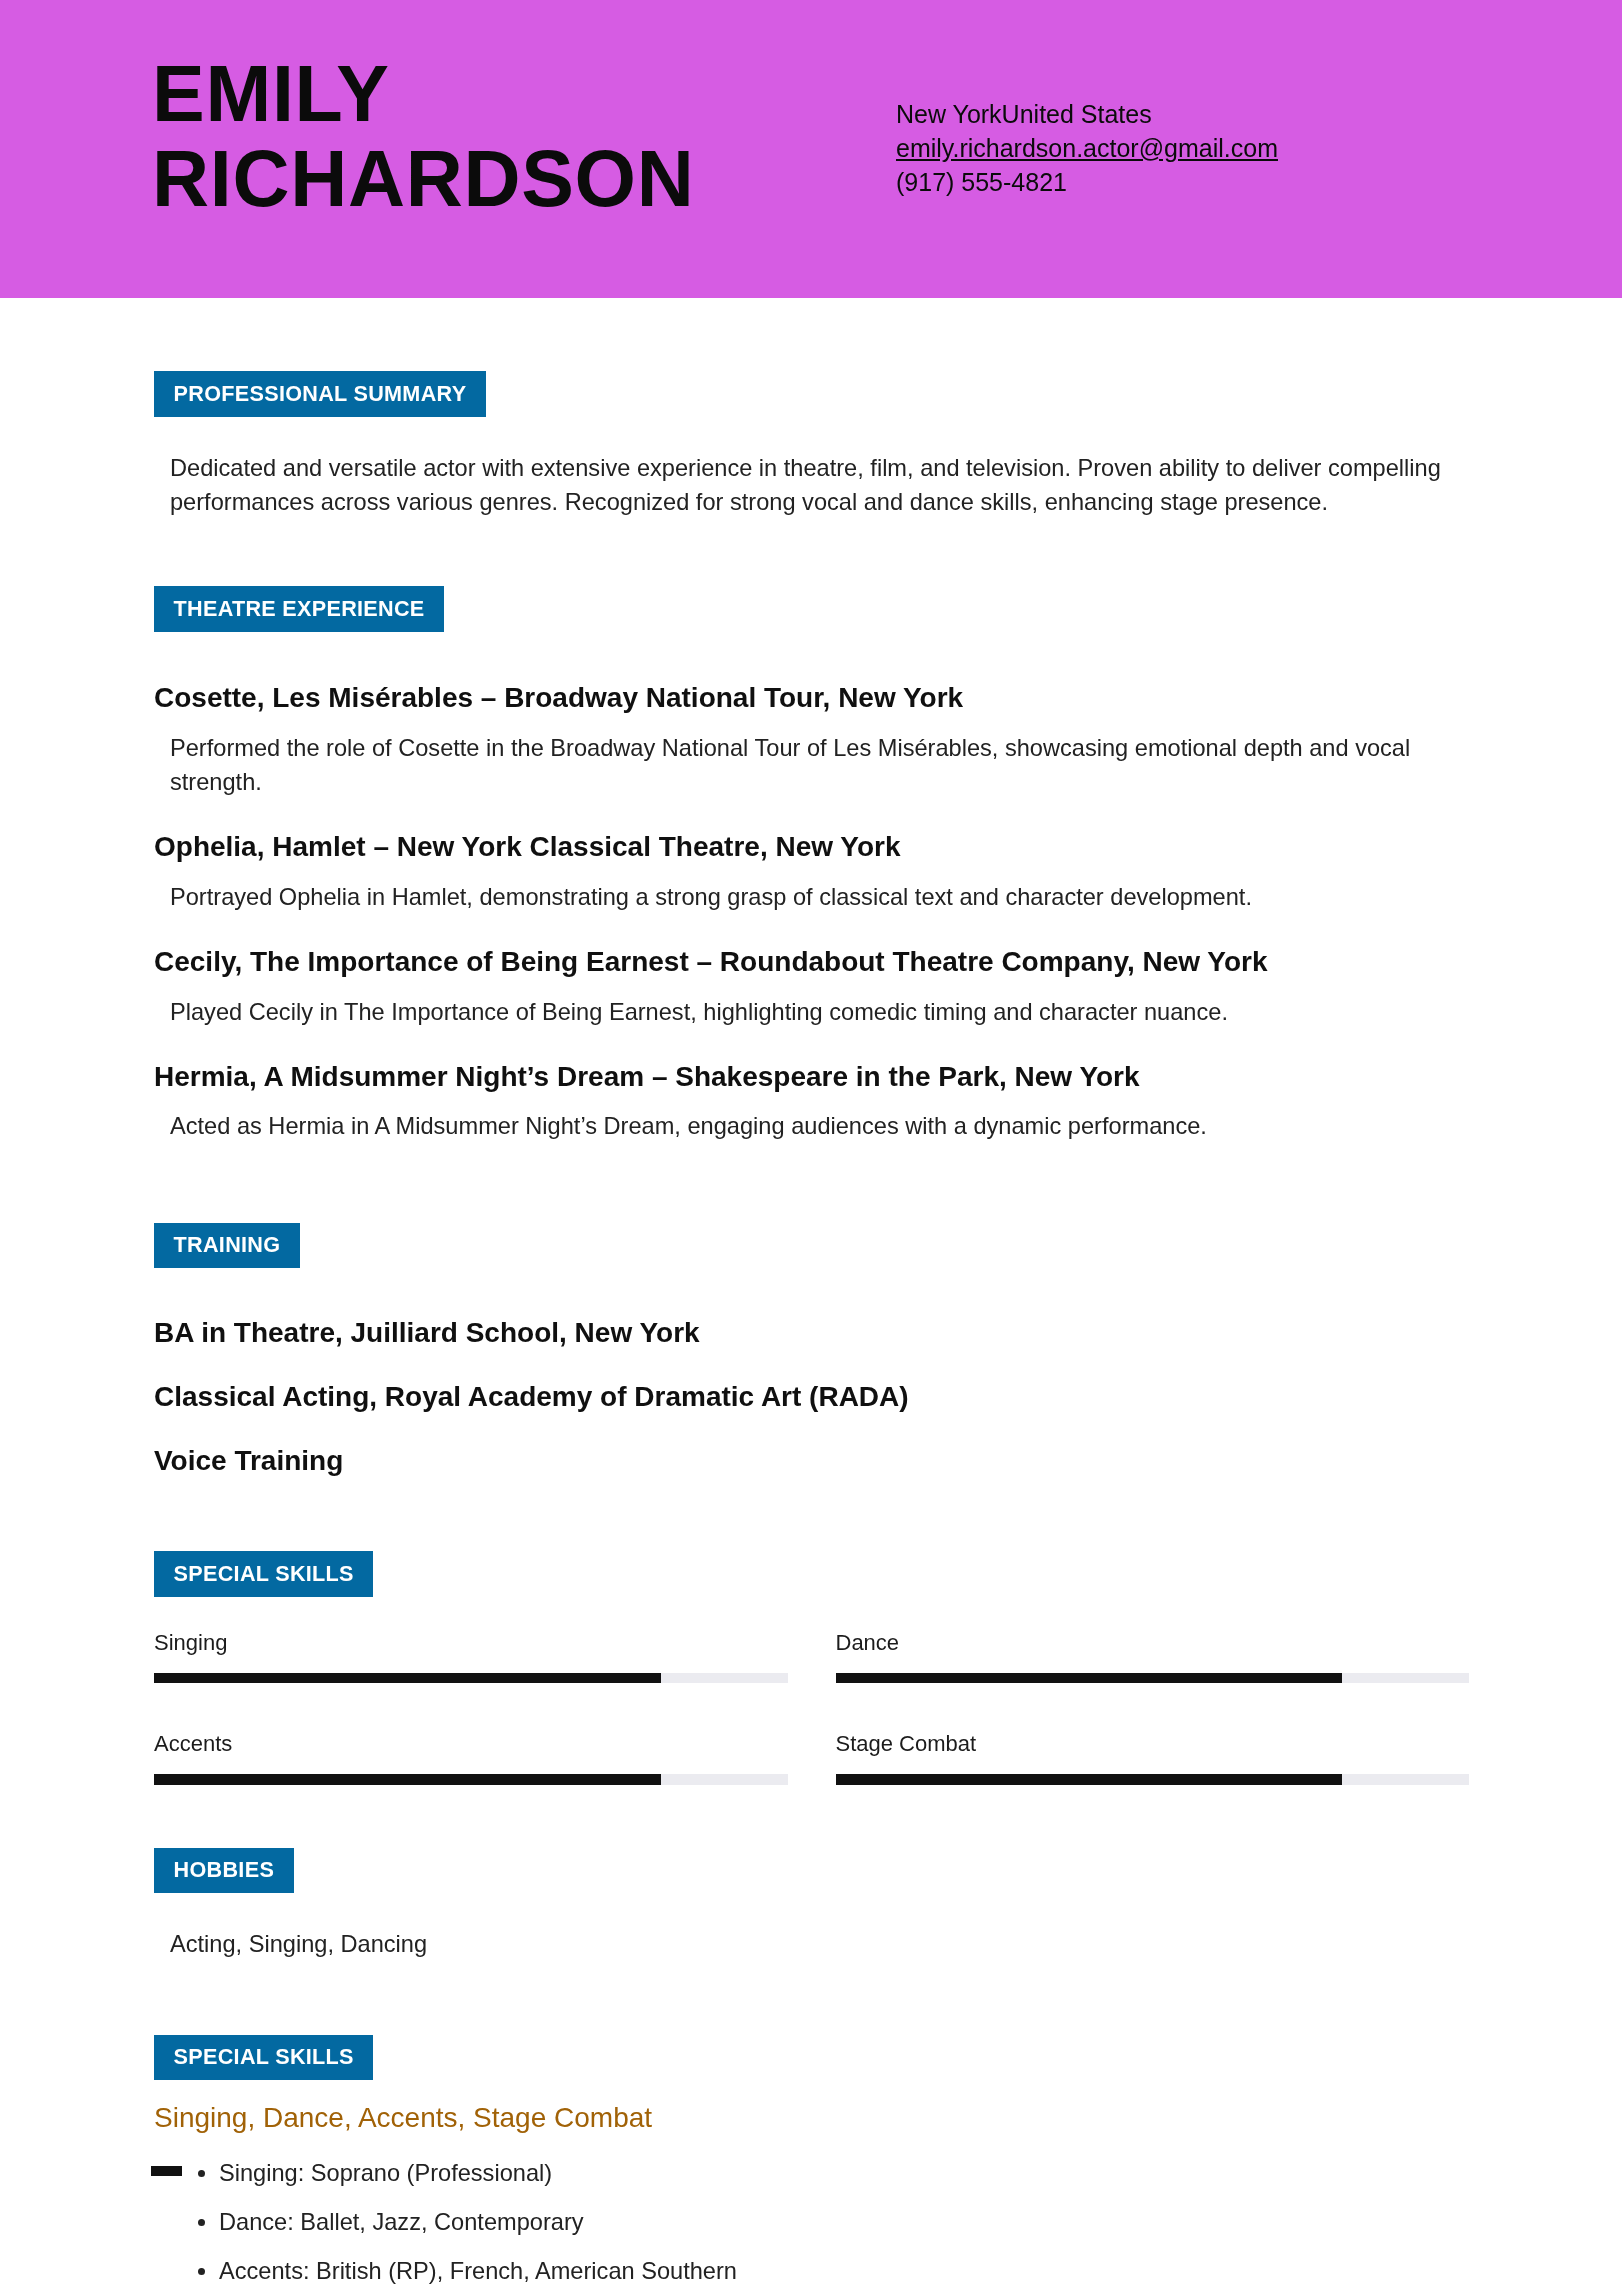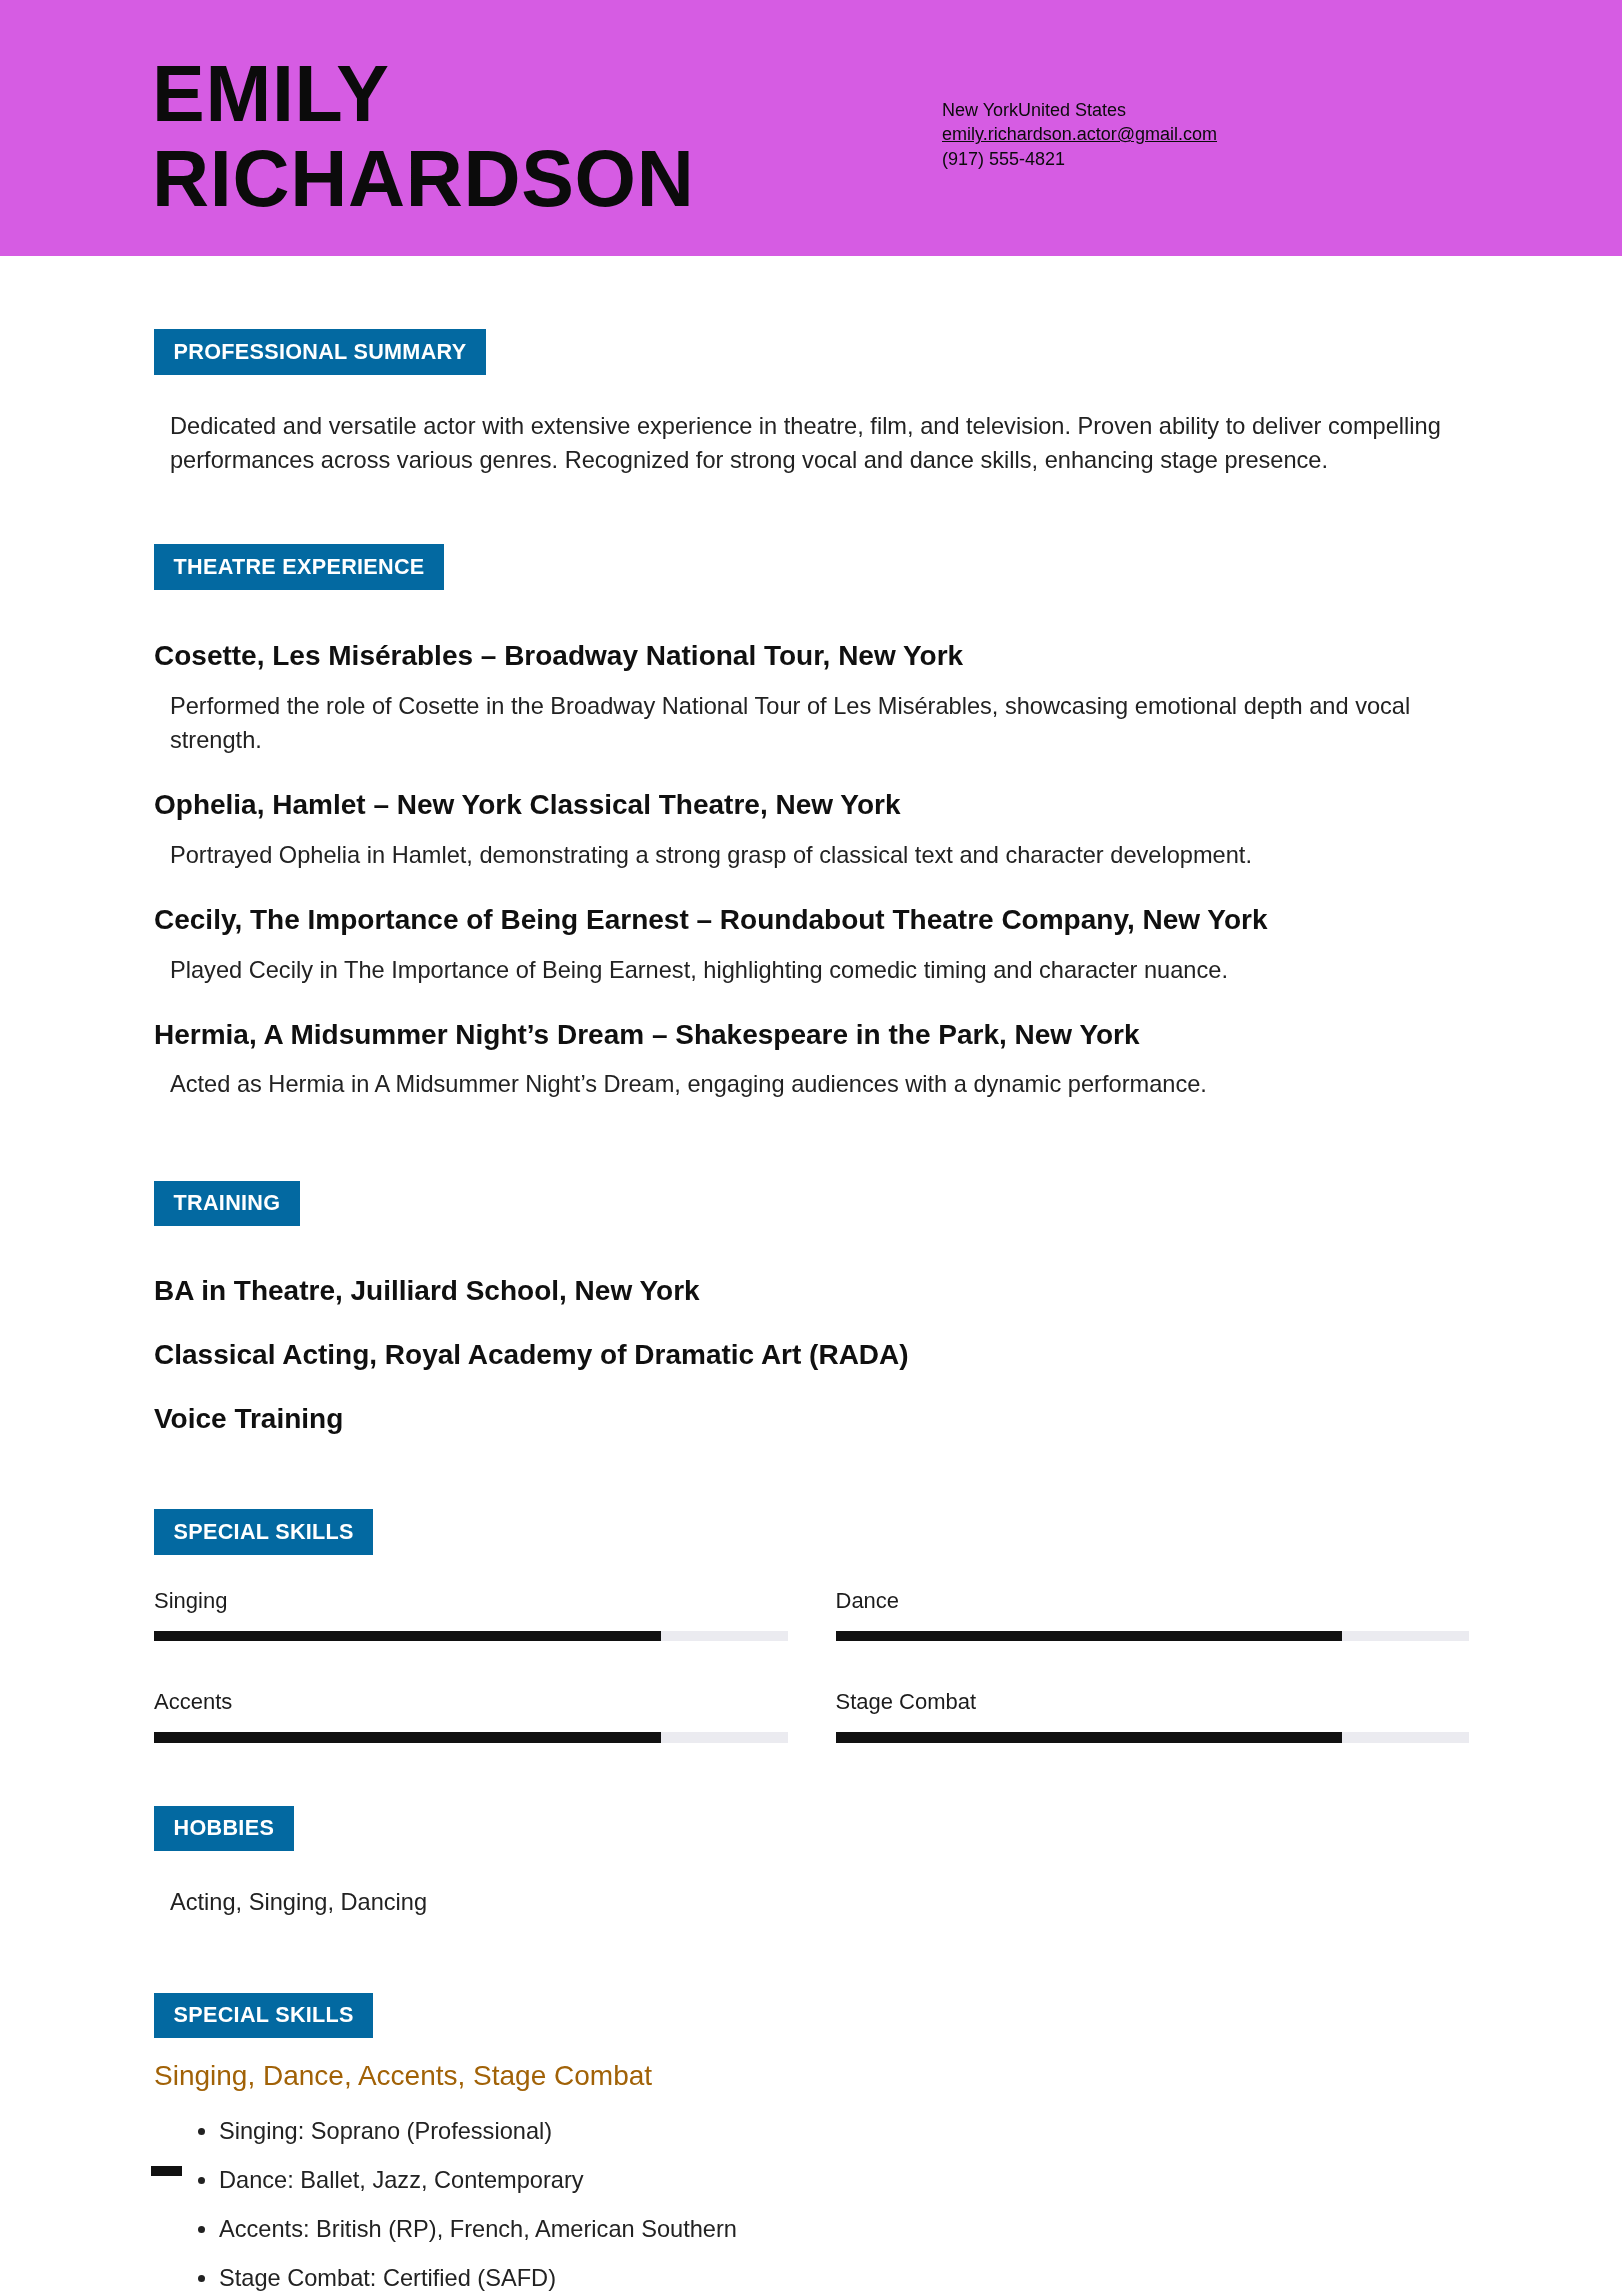--- a/index.html
+++ b/index.html
@@ -11,38 +11,38 @@
     width: 1623px;
     height: 2295px;
     background: #ffffff;
     overflow: hidden;
   }
 
   
   .header {
     position: relative;
     width: 100%;
-    height: 256px;
+    height: 298px;
     background: #d65ce3;
   }
   .name {
     position: absolute;
     left: 152px;
     top: 52px;
     font-size: 79px;
     line-height: 1.07;
     font-weight: 600;
     letter-spacing: 0.7px;
     color: #0b0b0b;
   }
   .contact {
     position: absolute;
-    left: 942px;
+    left: 896px;
     top: 98px;
-    font-size: 18px;
+    font-size: 25px;
     line-height: 1.35;
     color: #0b0b0b;
   }
   .contact .email { text-decoration: underline; color: #0b0b0b; display: inline-block; }
 
   
   .content { padding: 0 154px; }
 
   .badge {
     display: inline-block;

